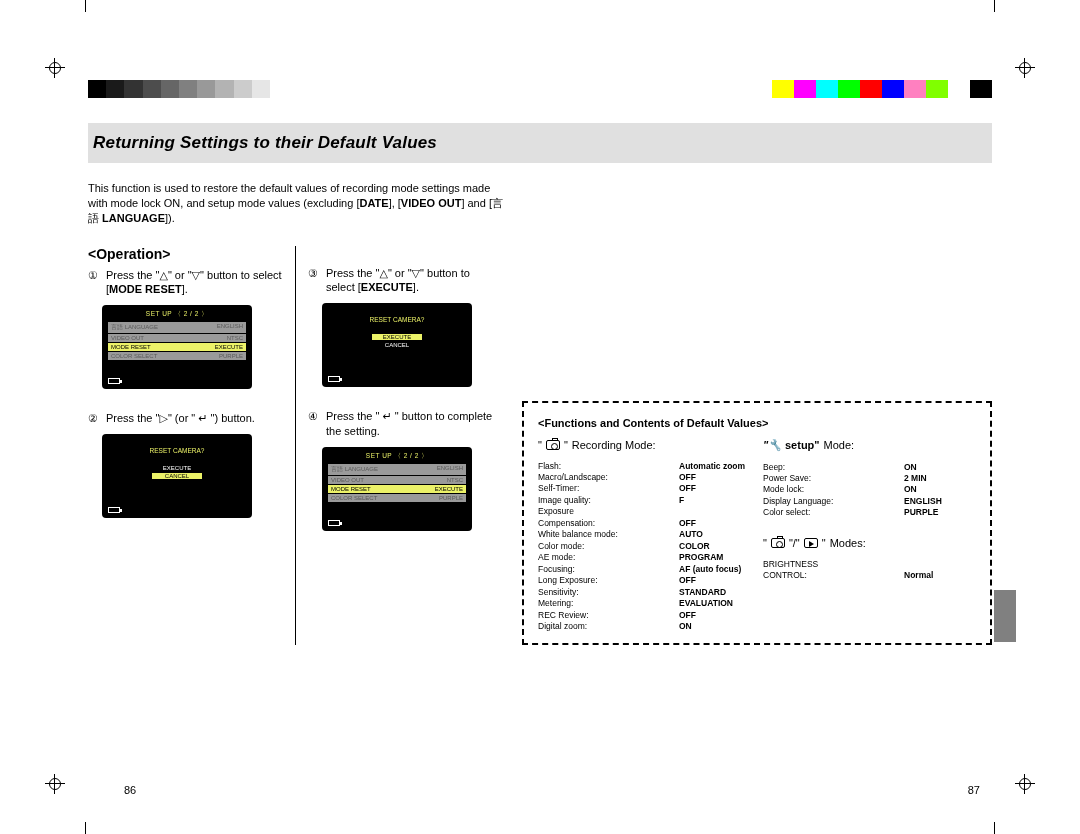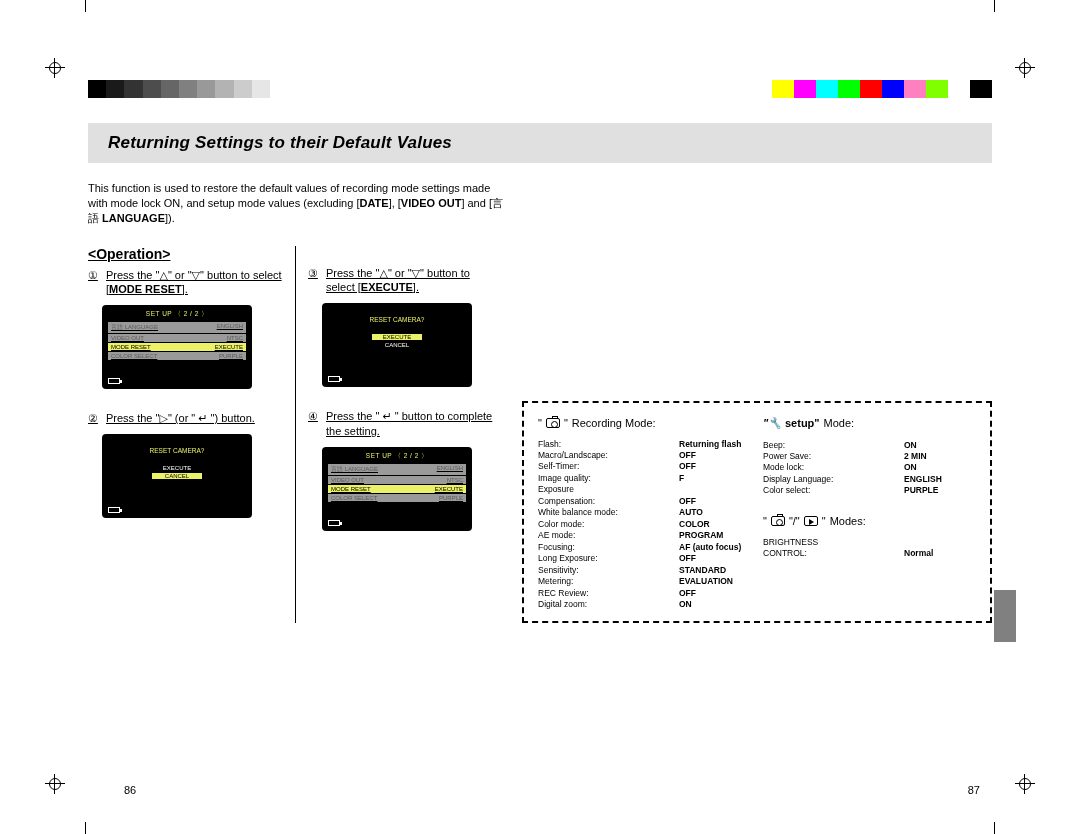--- a/index.html
+++ b/index.html
@@ -29,27 +29,27 @@
   .hair-bot-l { left:85px; bottom:0; width:1px; height:12px; }
   .hair-bot-r { right:85px; bottom:0; width:1px; height:12px; }
 
   .page-wrap { position:absolute; left:88px; right:88px; top:80px; bottom:38px; }
 
   .color-bars { display:flex; height:18px; margin-bottom:25px; }
   .cb { flex:1; }
   .gray { display:flex; width:200px; }
   .gray span { flex:1; }
 
-  .title-bar { background:#e0e0e0; padding:10px 20px; margin-bottom:18px; }
+  .title-bar { background:#e0e0e0; padding:10px 5px; margin-bottom:18px; }
   .title-bar h1 { font-size:17px; font-style:italic; font-weight:bold; letter-spacing:.2px; }
 
   .intro { font-size:11px; line-height:1.35; max-width:420px; margin-bottom:20px; }
 
   .content { display:flex; gap:0; }
-  .left-col, .mid-col { width:208px;text-decoration:underline; }
+  .left-col, .mid-col { width:208px; }
   .left-col { border-right:1px solid #000; padding-right:10px; }
   .mid-col { padding-left:12px; padding-right:10px; }
   .right-col { flex:1; padding-left:18px; position:relative; }
 
   h2 { font-size:14px; font-weight:bold; margin-bottom:6px; }
   .step { font-size:11px; line-height:1.35; margin-bottom:8px; display:flex; gap:4px; }
   .step .num { min-width:14px; }
 
   
   .lcd {
@@ -238,29 +238,30 @@
               <span>COLOR SELECT</span>
               <span>PURPLE</span>
             </div>
           </div>
           <div class="battery"></div>
         </div>
     </div>
 
     <div class="right-col">
       <div class="dashed-box">
+        <h3>&lt;Functions and Contents of Default Values&gt;</h3>
         <div class="modes-row">
           <div class="mode-col">
             <div class="mode-title">
               "<span class="camera-ico"></span>" <span>Recording Mode:</span>
             </div>
             <div class="def-table" id="rec-table">
                 <div class="r">
                   <span class="k">Flash:</span>
-                  <span class="v">Returning flash</span>
+                  <span class="v">Automatic zoom</span>
                 </div>
                 <div class="r">
                   <span class="k">Macro/Landscape:</span>
                   <span class="v">OFF</span>
                 </div>
                 <div class="r">
                   <span class="k">Self-Timer:</span>
                   <span class="v">OFF</span>
                 </div>
                 <div class="r">

